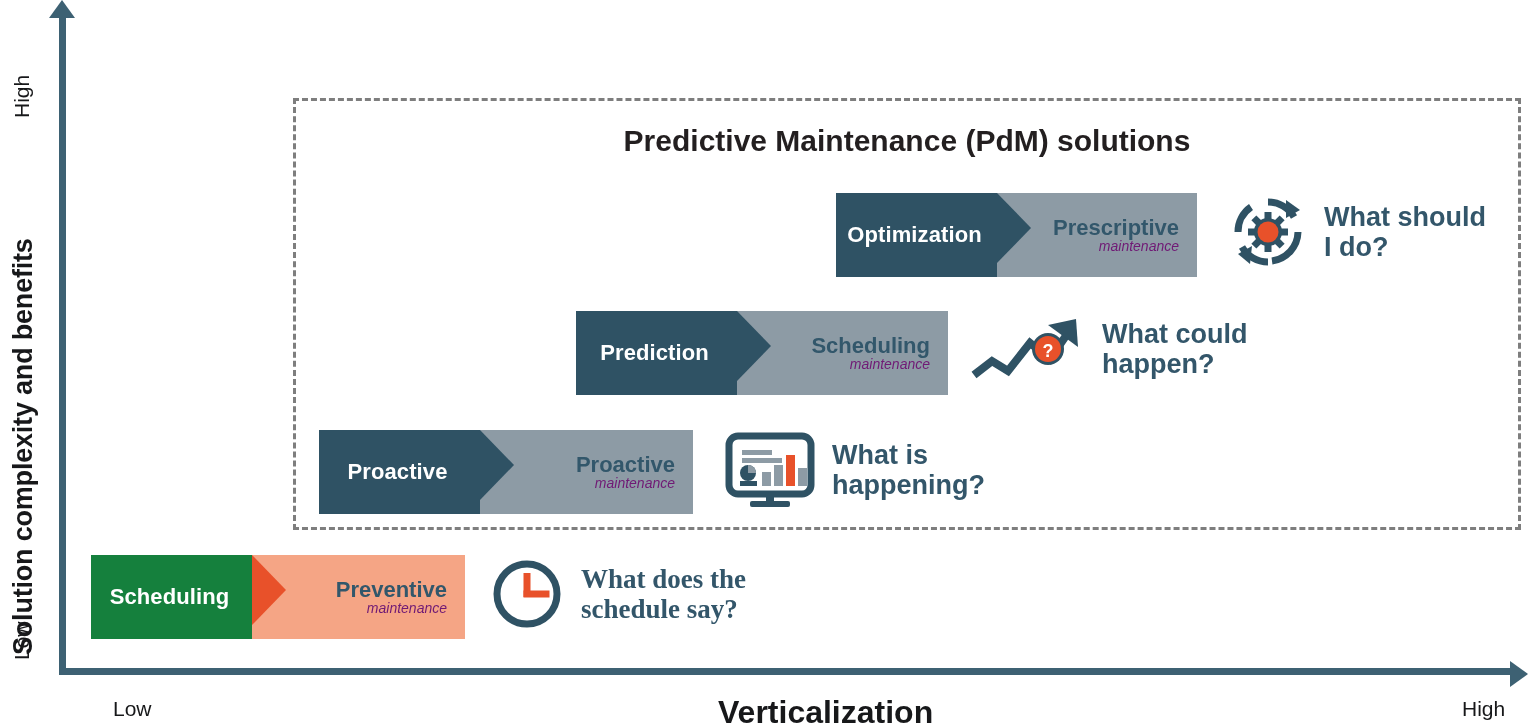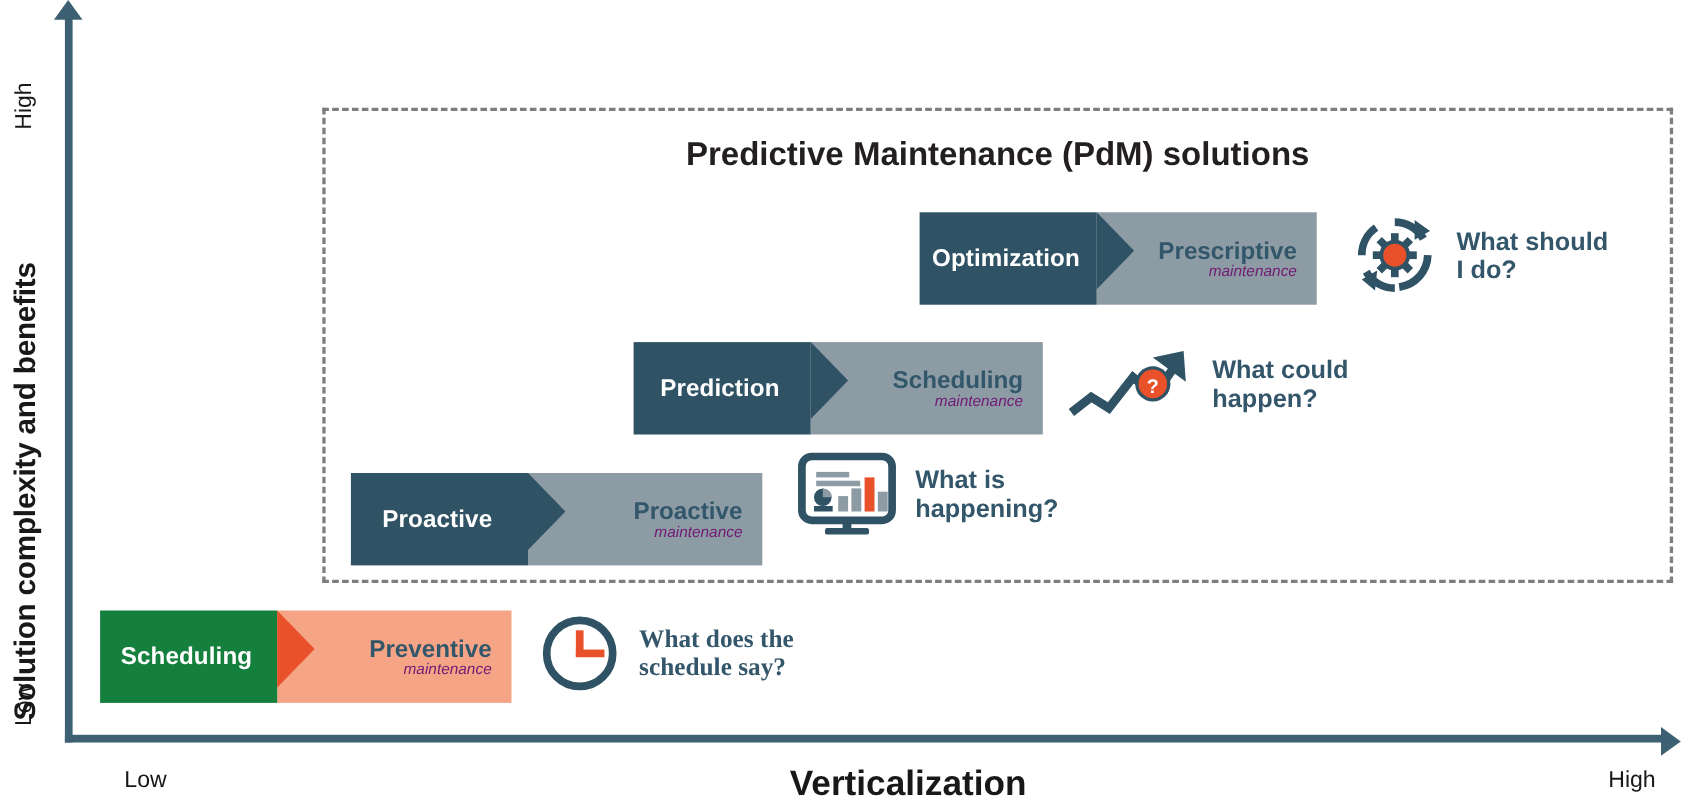--- a/index.html
+++ b/index.html
@@ -173,21 +173,21 @@
   .orange .tail { background: #f5a585; }
 
   
   .qblock {
     position: absolute;
     display: flex;
     align-items: center;
     gap: 16px;
   }
   .qtext {
-    font-size: 23px;
+    font-size: 27px;
     font-weight: bold;
     color: #33566a;
     line-height: 1.13;
     white-space: pre-line;
   }
   .qicon { flex: none; line-height: 0; }
 </style>
 </head>
 <body>
 
@@ -272,21 +272,21 @@
 
   <div class="row teal" style="left:319px; top:437px;">
     <div class="bar">
       <div class="chev" style="width:161px;">Proactive</div>
       <div class="tail" style="width:213px;">
         <div class="t1">Proactive</div>
         <div class="t2">maintenance</div>
       </div>
     </div>
   </div>
-  <div class="qblock" style="left:724px; top:409px;">
+  <div class="qblock" style="left:724px; top:430px;">
     <div class="qicon">
       <svg width="92" height="80" viewBox="0 0 92 80">
         <rect x="5" y="6" width="82" height="58" rx="9" ry="9" fill="none" stroke="#2f5264" stroke-width="7"></rect>
         <rect x="18" y="20" width="30" height="5" fill="#8d9ba5"></rect>
         <rect x="18" y="28" width="40" height="5" fill="#8d9ba5"></rect>
         <circle cx="24" cy="43" r="8" fill="#2f5264"></circle>
         <path d="M24 43 L24 35 A8 8 0 0 1 32 43 Z" fill="#8d9ba5"></path>
         <rect x="16" y="51" width="17" height="5" fill="#2f5264"></rect>
         <rect x="38" y="42" width="9" height="14" fill="#8d9ba5"></rect>
         <rect x="50" y="35" width="9" height="21" fill="#8d9ba5"></rect>

